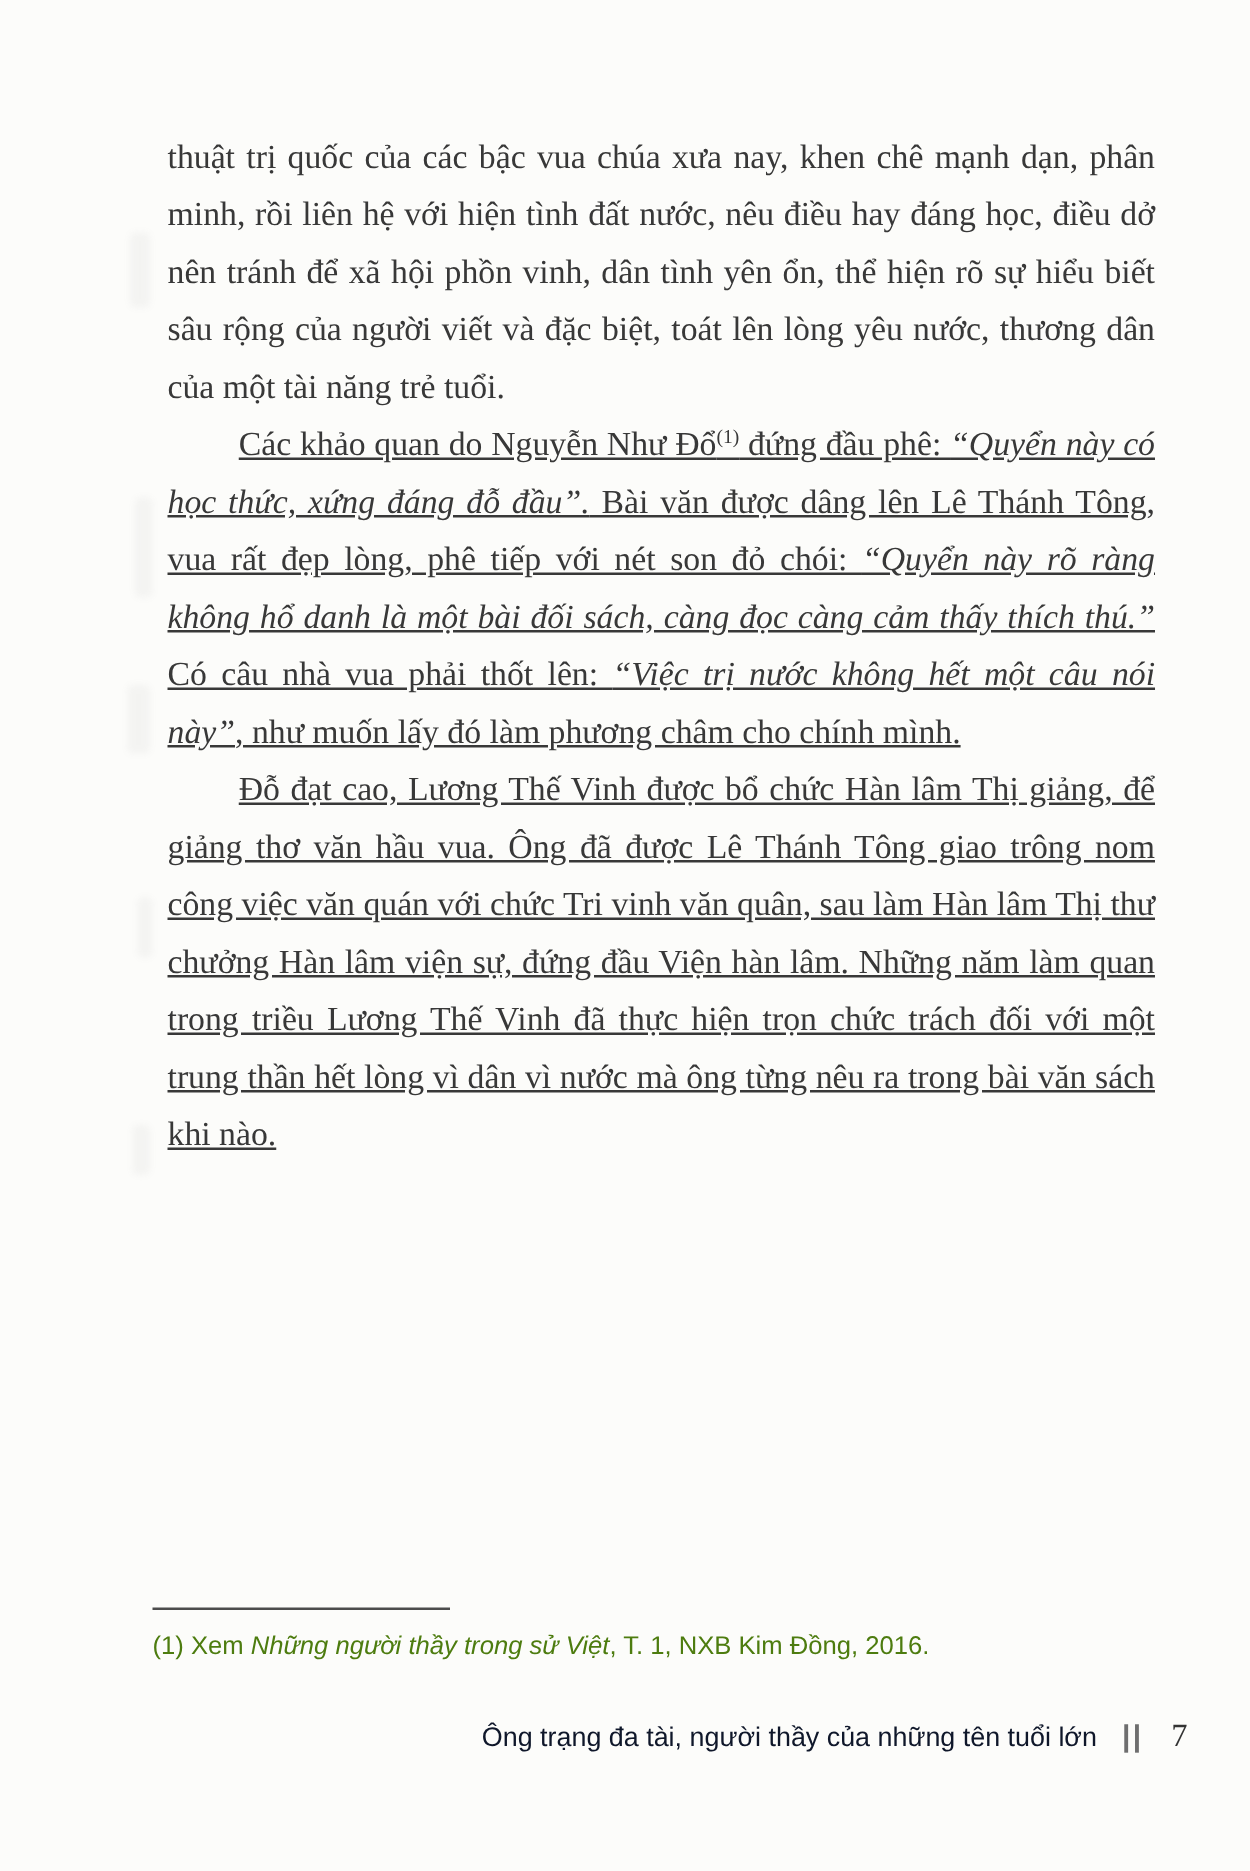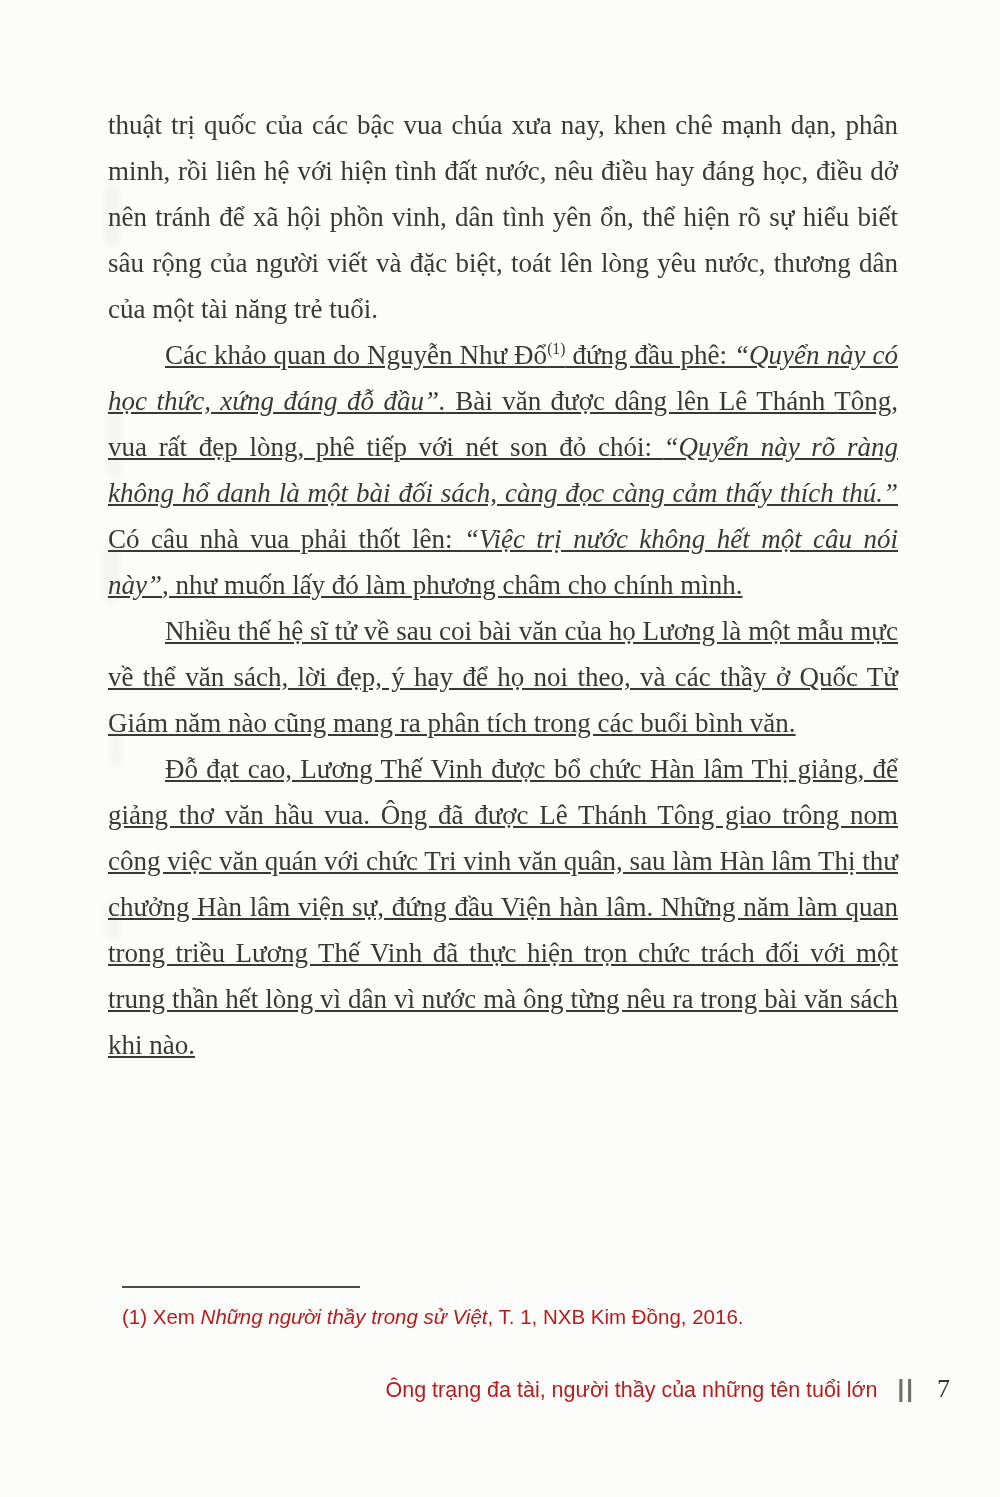--- a/index.html
+++ b/index.html
@@ -8,21 +8,21 @@
     width: 1000px;
     height: 1497px;
     margin: 0 auto;
     background: #fcfcfa;
     overflow: hidden;
     font-family: "Liberation Serif", "DejaVu Serif", serif;
     color: #383838;
   }
   .text-block {
     position: absolute;
-    left: 108px;
+    left: 134px;
     top: 102px;
     width: 790px;
     font-size: 27px;
     line-height: 46px;
     text-align: justify;
   }
   .para { margin: 0; }
   .para.indent { text-indent: 57px; text-decoration: underline; }
   .seg-normal { font-style: normal; }
   .seg-italic { font-style: italic; }
@@ -41,33 +41,33 @@
     border: none;
     border-top: 2px solid #4c4c4c;
     width: 238px;
     margin: 0 0 16px 0;
   }
   .footnote {
     margin: 0;
     font-family: "Liberation Sans", "DejaVu Sans", sans-serif;
     font-size: 20.5px;
     line-height: 26px;
-    color: #b91c1c;
+    color: #4d7c0f;
   }
   .page-footer {
     position: absolute;
     right: 50px;
     top: 1374px;
     display: flex;
     align-items: baseline;
     font-family: "Liberation Sans", "DejaVu Sans", sans-serif;
   }
   .footer-title {
     font-size: 21.5px;
-    color: #b91c1c;
+    color: #0f172a;
   }
   .footer-divider {
     font-size: 24px;
     font-weight: bold;
     color: #6e6e6e;
     margin: 0 22px 0 20px;
     letter-spacing: 2px;
   }
   .footer-page {
     font-family: "Liberation Serif", "DejaVu Serif", serif;
@@ -95,21 +95,20 @@
 
   <div class="smudge s1"></div>
   <div class="smudge s2"></div>
   <div class="smudge s3"></div>
   <div class="smudge s4"></div>
   <div class="smudge s5"></div>
 
   <main class="text-block">
     <p class="para"><span class="seg-normal">thuật trị quốc của các bậc vua chúa xưa nay, khen chê mạnh dạn, phân minh, rồi liên hệ với hiện tình đất nước, nêu điều hay đáng học, điều dở nên tránh để xã hội phồn vinh, dân tình yên ổn, thể hiện rõ sự hiểu biết sâu rộng của người viết và đặc biệt, toát lên lòng yêu nước, thương dân của một tài năng trẻ tuổi.</span></p>
     <p class="para indent"><span class="seg-normal">Các khảo quan do Nguyễn Như Đổ</span><span class="seg-sup">(1)</span><span class="seg-normal"> đứng đầu phê: </span><span class="seg-italic">“Quyển này có học thức, xứng đáng đỗ đầu”.</span><span class="seg-normal"> Bài văn được dâng lên Lê Thánh Tông, vua rất đẹp lòng, phê tiếp với nét son đỏ chói: </span><span class="seg-italic">“Quyển này rõ ràng không hổ danh là một bài đối sách, càng đọc càng cảm thấy thích thú.”</span><span class="seg-normal"> Có câu nhà vua phải thốt lên: </span><span class="seg-italic">“Việc trị nước không hết một câu nói này”</span><span class="seg-normal">, như muốn lấy đó làm phương châm cho chính mình.</span></p>
-    <p class="para indent"><span class="seg-normal">Nhiều thế hệ sĩ tử về sau coi bài văn của họ Lương là một mẫu mực về thể văn sách, lời đẹp, ý hay để họ noi theo, và các thầy ở Quốc Tử Giám năm nào cũng mang ra phân tích trong các buổi bình văn.</span></p>
     <p class="para indent"><span class="seg-normal">Đỗ đạt cao, Lương Thế Vinh được bổ chức Hàn lâm Thị giảng, để giảng thơ văn hầu vua. Ông đã được Lê Thánh Tông giao trông nom công việc văn quán với chức Tri vinh văn quân, sau làm Hàn lâm Thị thư chưởng Hàn lâm viện sự, đứng đầu Viện hàn lâm. Những năm làm quan trong triều Lương Thế Vinh đã thực hiện trọn chức trách đối với một trung thần hết lòng vì dân vì nước mà ông từng nêu ra trong bài văn sách khi nào.</span></p>
   </main>
 
   <div class="footnote-area">
     <hr class="footnote-rule">
     <p class="footnote"><span class="seg-normal">(1) Xem </span><span class="seg-italic">Những người thầy trong sử Việt</span><span class="seg-normal">, T. 1, NXB Kim Đồng, 2016.</span></p>
   </div>
 
   <footer class="page-footer">
     <span class="footer-title">Ông trạng đa tài, người thầy của những tên tuổi lớn</span>

